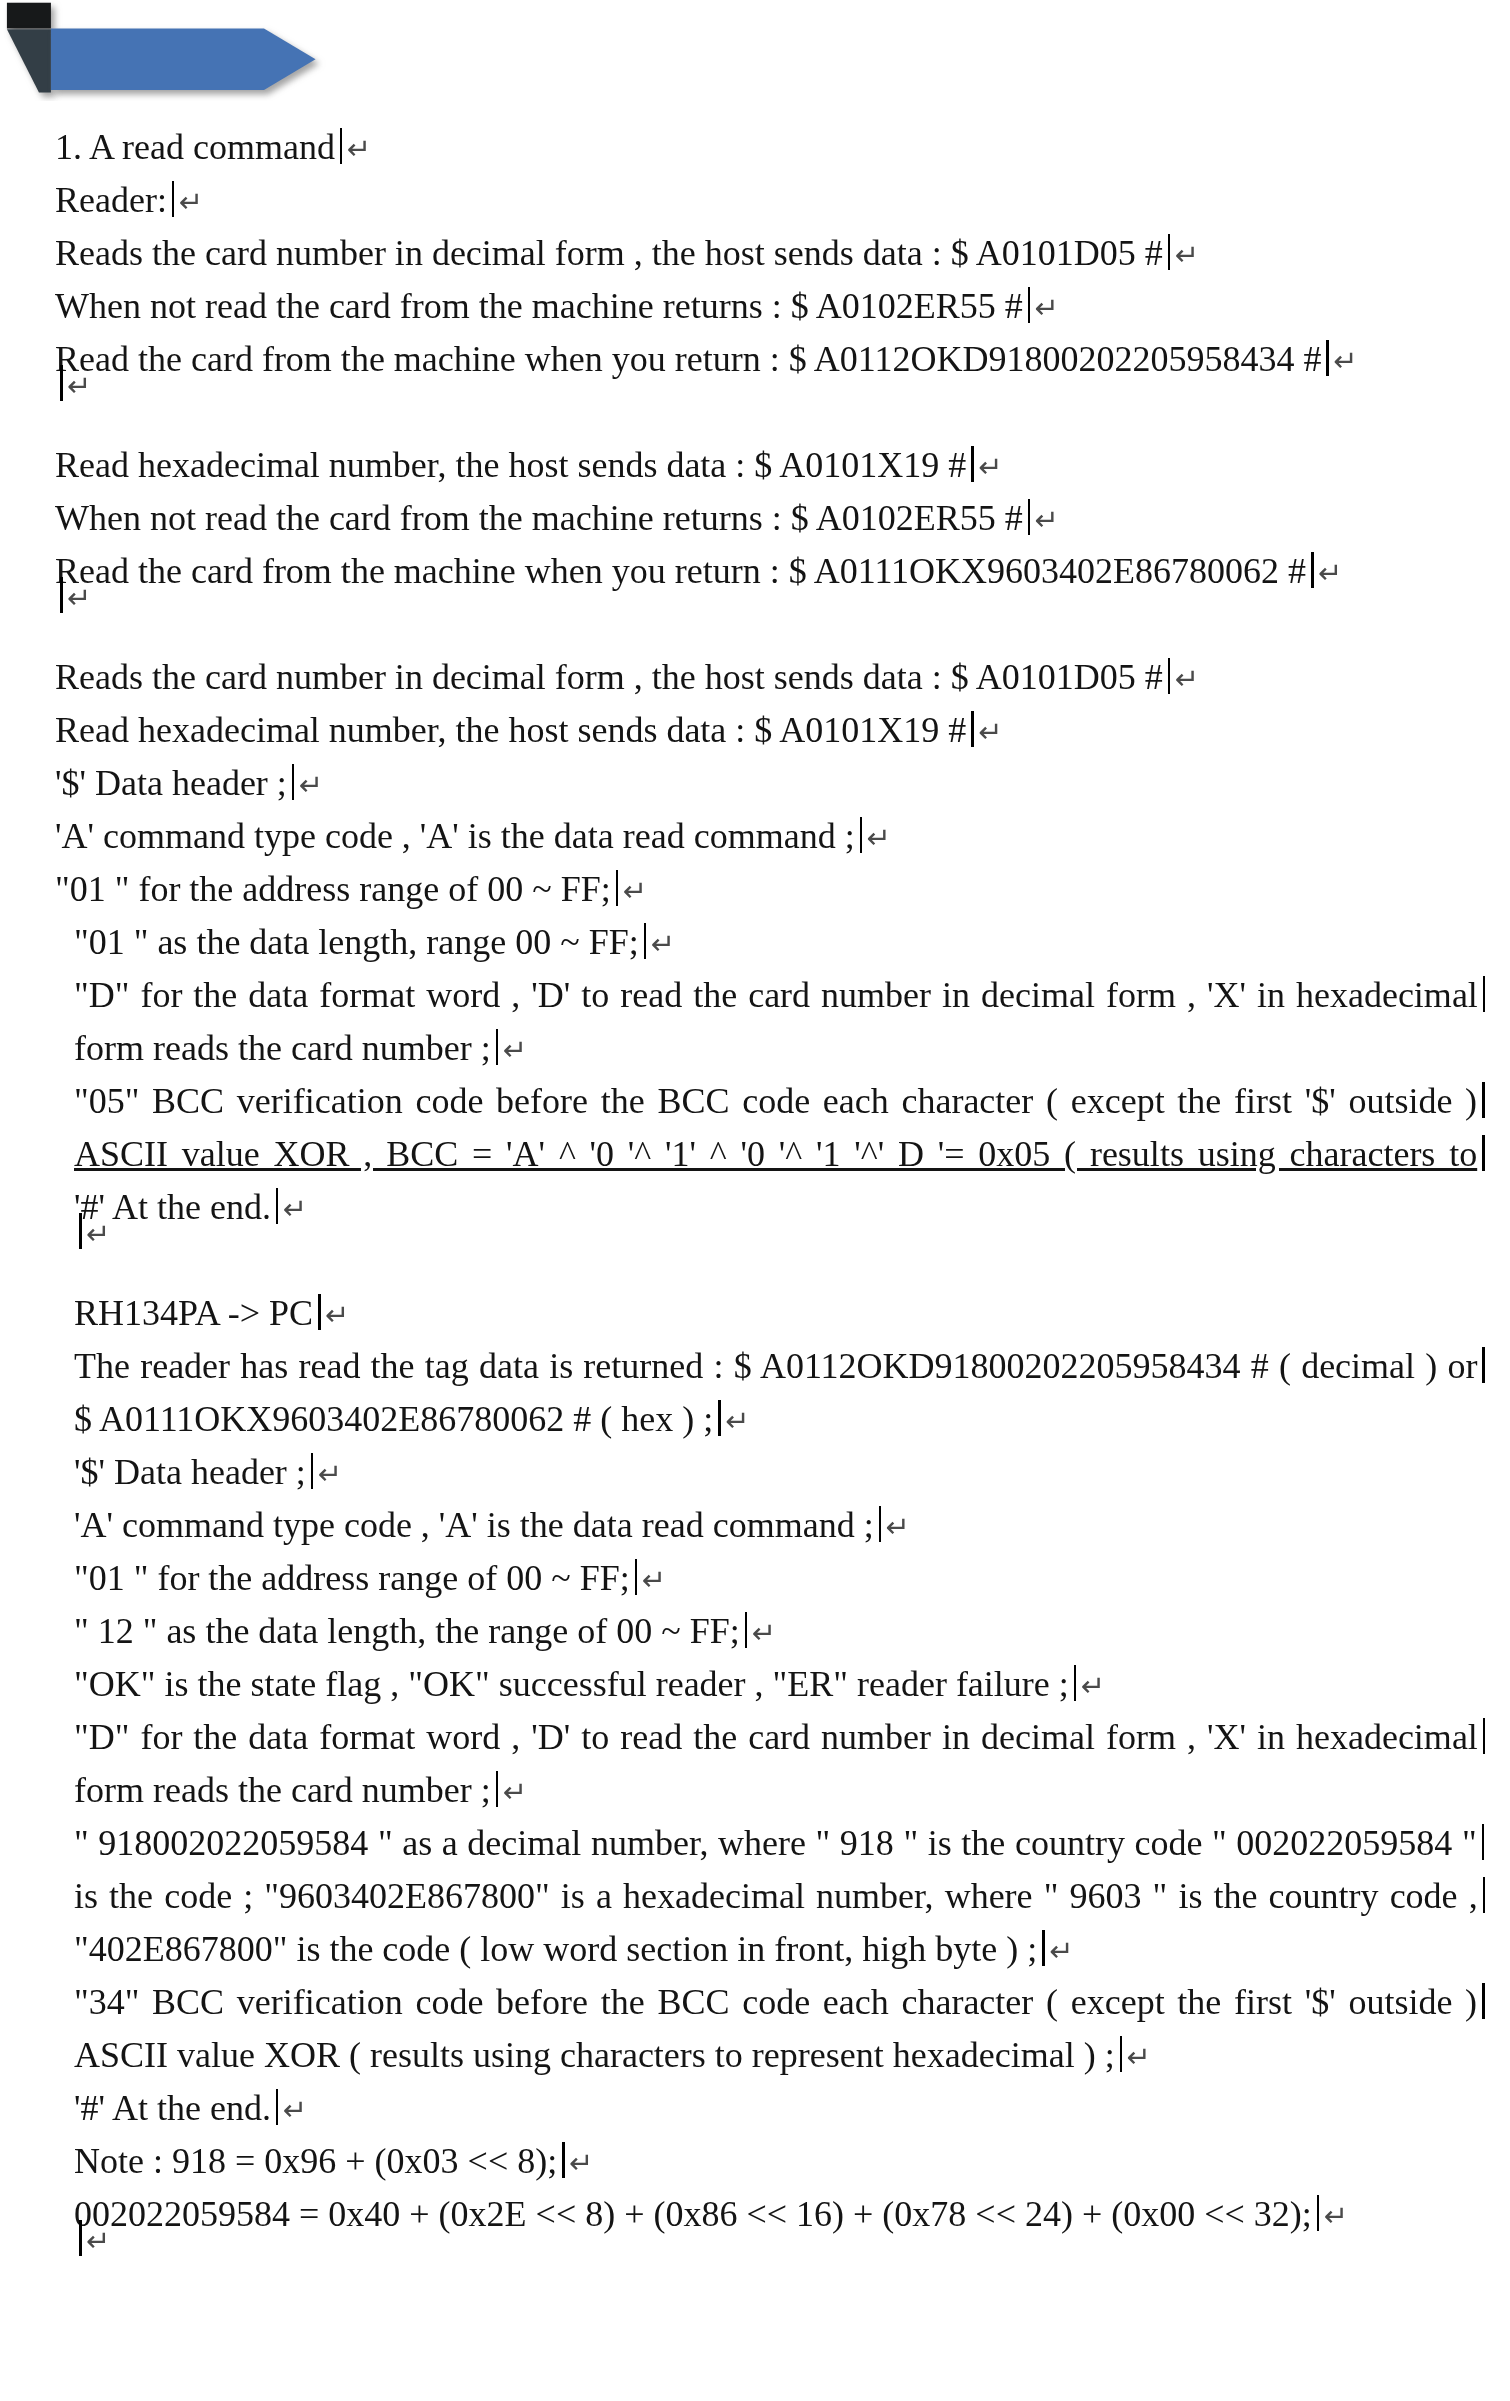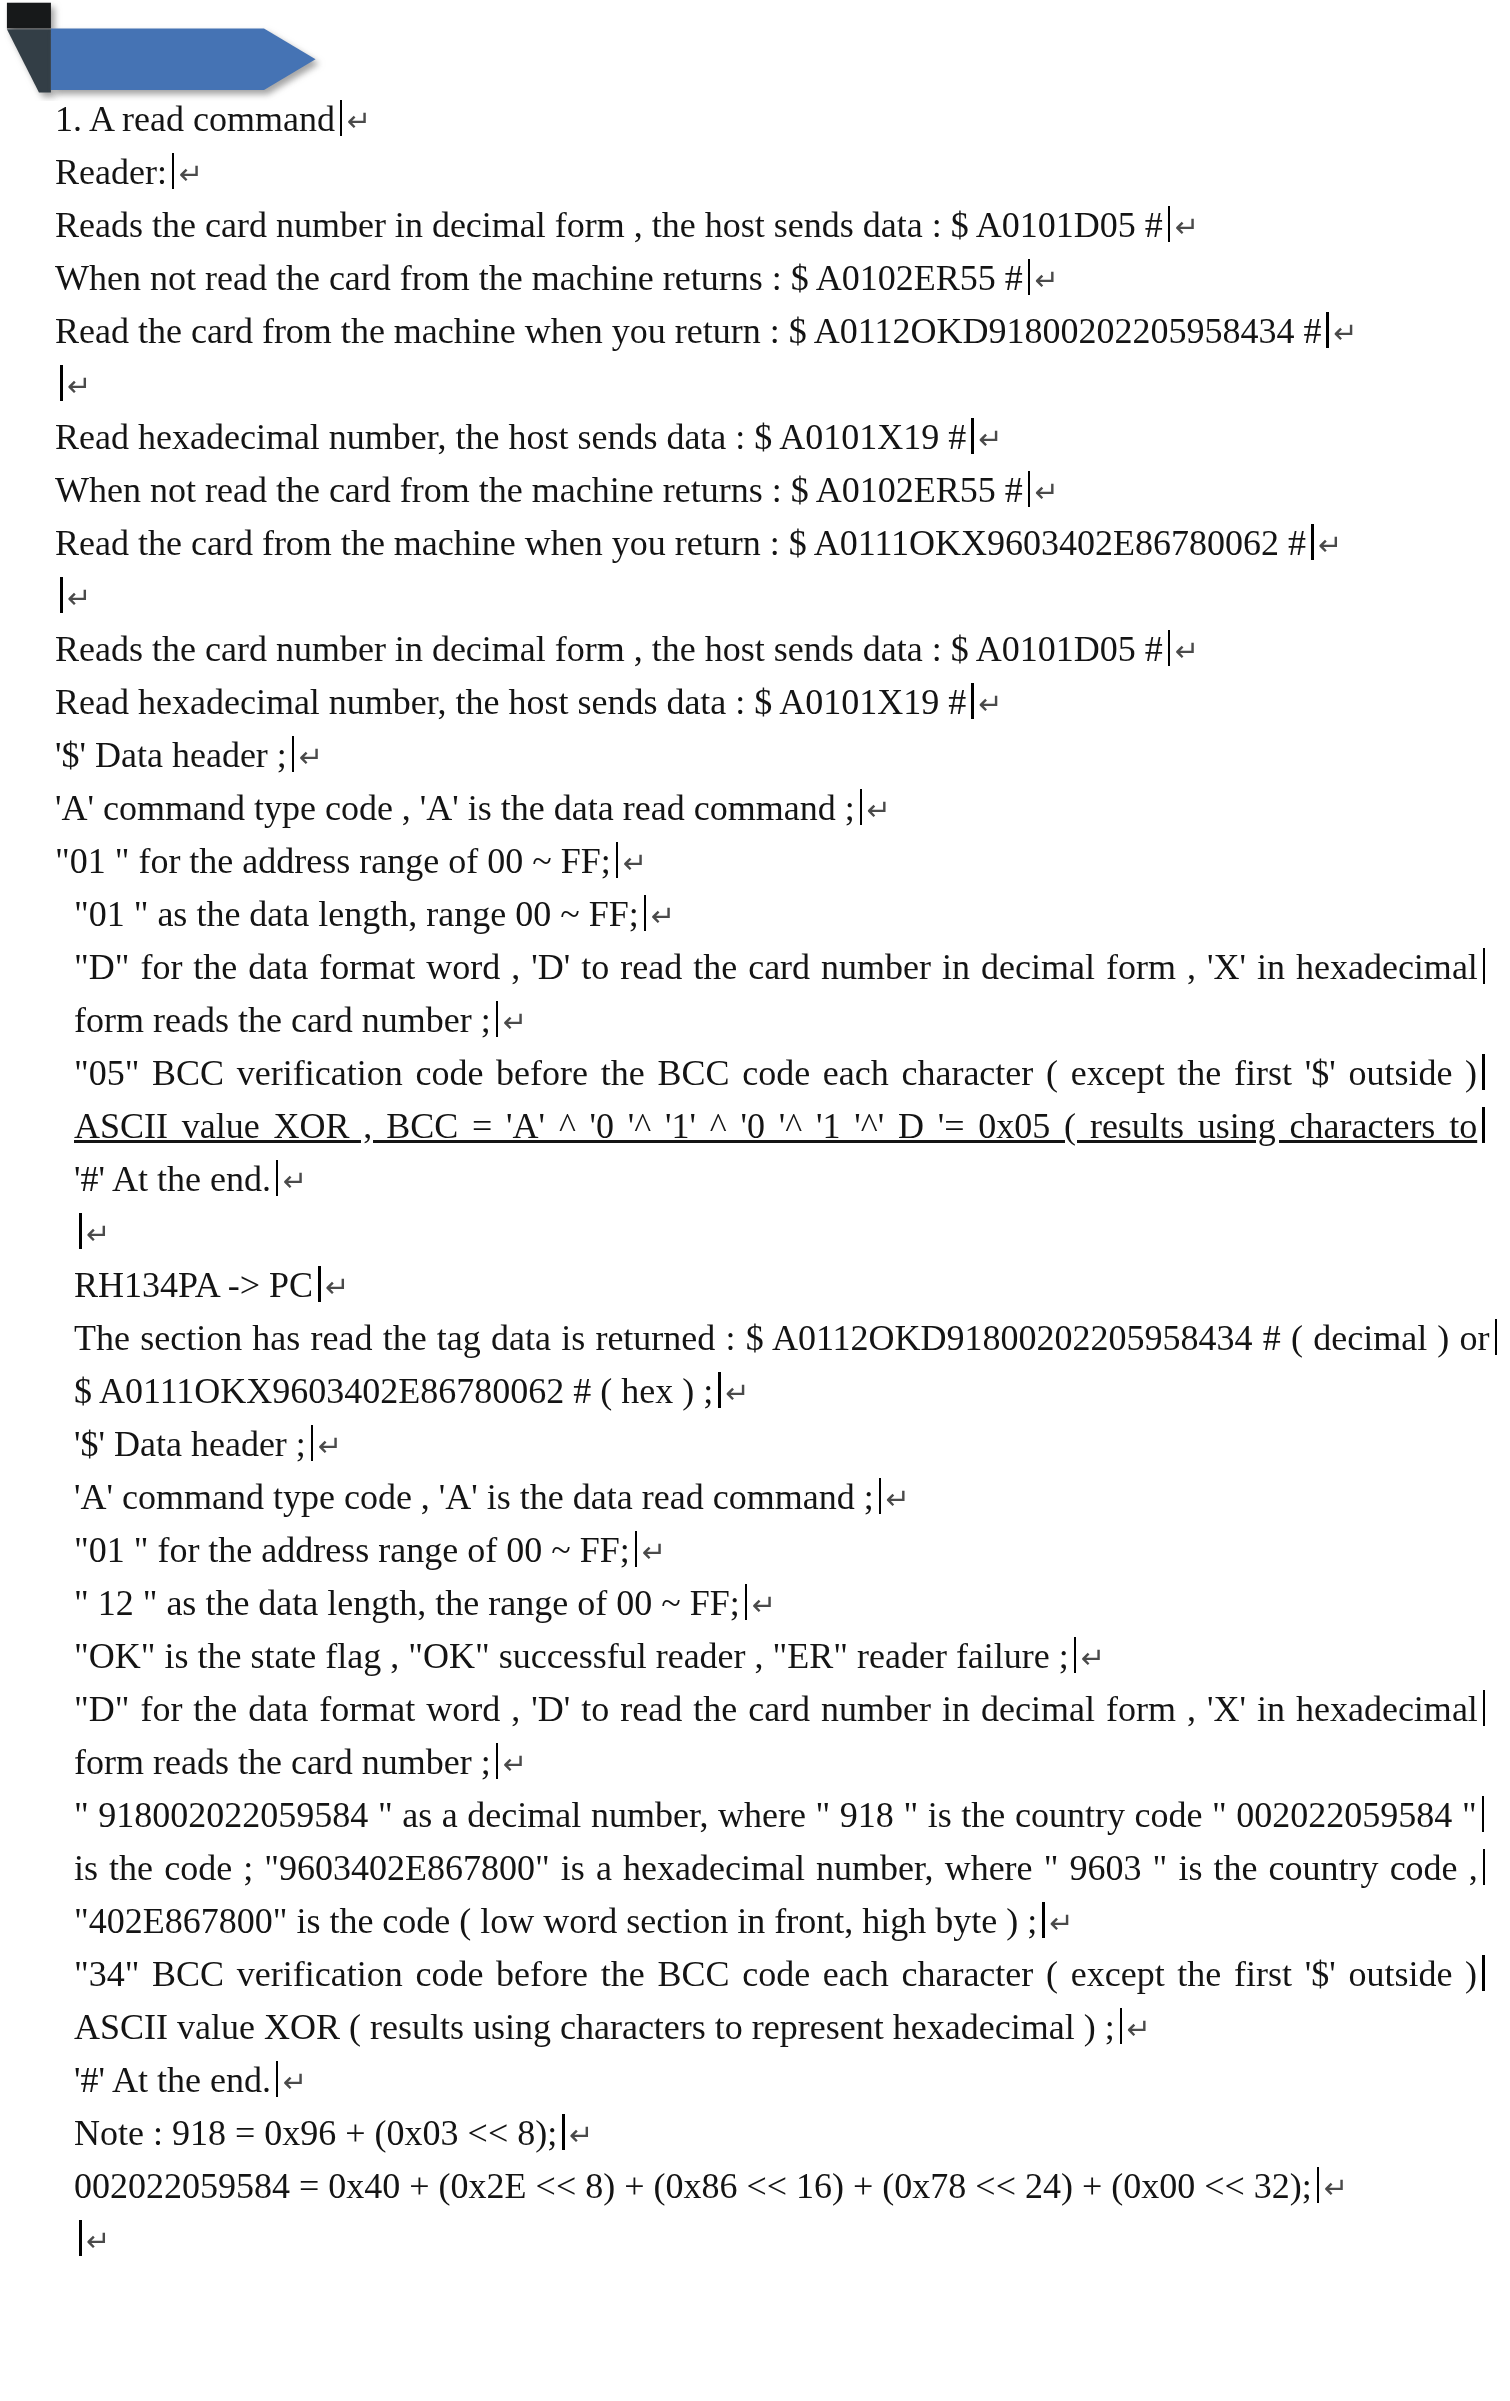--- a/index.html
+++ b/index.html
@@ -19,21 +19,21 @@
     width: 1415px;
   }
   .line {
     height: 53px;
     line-height: 53px;
     font-size: 36px;
     color: #141414;
     white-space: nowrap;
   }
   .line.ind { margin-left: 19px; }
-  .t { display: inline-block; white-space: pre; }
+  .t { display: inline-block; white-space: pre; margin-top: 28px; }
   .pm {
     font-family: "DejaVu Sans", sans-serif;
     color: #4a4a4a;
     font-size: 29px;
     margin-left: 4.4px;
   }
   .caret {
     display: inline-block;
     width: 2.5px; height: 36px;
     background: #000;
@@ -69,21 +69,21 @@
       <div class="line"><span class="t">'A' command type code , 'A' is the data read command ;</span><span class="caret"></span><span class="pm">↵</span></div>
       <div class="line"><span class="t">"01 " for the address range of 00 ~ FF;</span><span class="caret" hidden=""></span><span class="pm">↵</span></div>
       <div class="line ind"><span class="t">"01 " as the data length, range 00 ~ FF;</span><span class="caret" hidden=""></span><span class="pm">↵</span></div>
       <div class="line ind j"><span class="t" style="word-spacing: 2px;">"D" for the data format word , 'D' to read the card number in decimal form , 'X' in hexadecimal</span><span class="caret" hidden=""></span></div>
       <div class="line ind"><span class="t">form reads the card number ;</span><span class="caret" hidden=""></span><span class="pm">↵</span></div>
       <div class="line ind j"><span class="t" style="word-spacing: 3.7px;">"05" BCC verification code before the BCC code each character ( except the first '$' outside )</span><span class="caret" hidden=""></span></div>
       <div class="line ind j"><span class="t" style="word-spacing: 4.8px; text-decoration: underline;">ASCII value XOR , BCC = 'A' ^ '0 '^ '1' ^ '0 '^ '1 '^' D '= 0x05 ( results using characters to</span><span class="caret" hidden=""></span></div>
       <div class="line ind"><span class="t">'#' At the end.</span><span class="caret" hidden=""></span><span class="pm">↵</span></div>
       <div class="line ind"><span class="t"></span><span class="caret" hidden=""></span><span class="pm">↵</span></div>
       <div class="line ind"><span class="t">RH134PA -&gt; PC</span><span class="caret" hidden=""></span><span class="pm">↵</span></div>
-      <div class="line ind j"><span class="t" style="word-spacing: 1.2px;">The section has read the tag data is returned : $ A0112OKD91800202205958434 # ( decimal ) or</span><span class="caret" hidden=""></span></div>
+      <div class="line ind j"><span class="t" style="word-spacing: 1.2px;">The reader has read the tag data is returned : $ A0112OKD91800202205958434 # ( decimal ) or</span><span class="caret" hidden=""></span></div>
       <div class="line ind"><span class="t">$ A0111OKX9603402E86780062 # ( hex ) ;</span><span class="caret" hidden=""></span><span class="pm">↵</span></div>
       <div class="line ind"><span class="t">'$' Data header ;</span><span class="caret" hidden=""></span><span class="pm">↵</span></div>
       <div class="line ind"><span class="t">'A' command type code , 'A' is the data read command ;</span><span class="caret" hidden=""></span><span class="pm">↵</span></div>
       <div class="line ind"><span class="t">"01 " for the address range of 00 ~ FF;</span><span class="caret" hidden=""></span><span class="pm">↵</span></div>
       <div class="line ind"><span class="t">" 12 " as the data length, the range of 00 ~ FF;</span><span class="caret" hidden=""></span><span class="pm">↵</span></div>
       <div class="line ind"><span class="t">"OK" is the state flag , "OK" successful reader , "ER" reader failure ;</span><span class="caret" hidden=""></span><span class="pm">↵</span></div>
       <div class="line ind j"><span class="t" style="word-spacing: 2px;">"D" for the data format word , 'D' to read the card number in decimal form , 'X' in hexadecimal</span><span class="caret" hidden=""></span></div>
       <div class="line ind"><span class="t">form reads the card number ;</span><span class="caret" hidden=""></span><span class="pm">↵</span></div>
       <div class="line ind j"><span class="t" style="word-spacing: 0.6px;">" 918002022059584 " as a decimal number, where " 918 " is the country code " 002022059584 "</span><span class="caret" hidden=""></span></div>
       <div class="line ind j"><span class="t" style="word-spacing: 2.1px;">is the code ; "9603402E867800" is a hexadecimal number, where " 9603 " is the country code ,</span><span class="caret" hidden=""></span></div>

